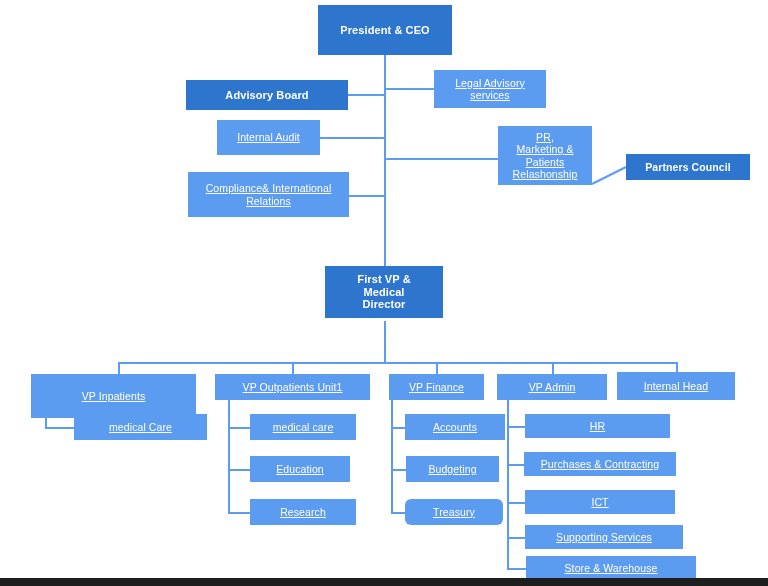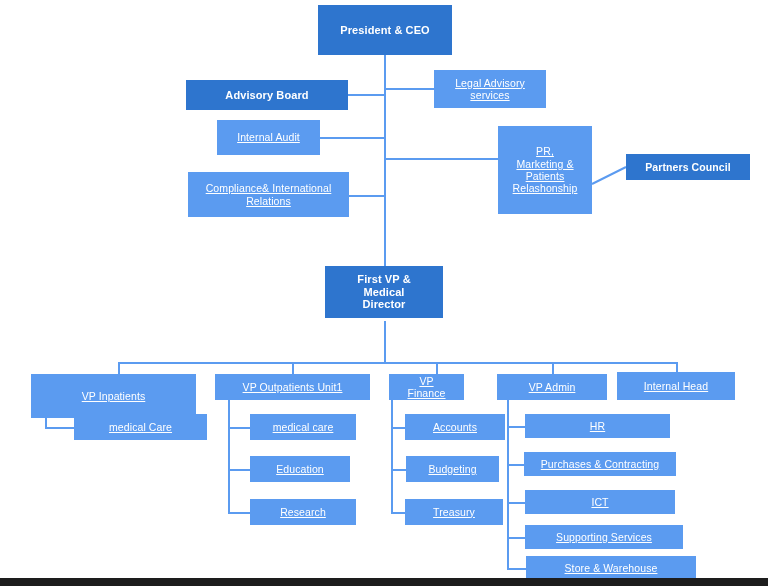--- a/index.html
+++ b/index.html
@@ -103,39 +103,39 @@
   </div>
   <div class="node primary" style="left: 186px; top: 80px; width: 162px; height: 30px; font-size: 11px;">
     <span>Advisory Board</span>
   </div>
   <div class="node secondary" style="left: 434px; top: 70px; width: 112px; height: 38px; font-size: 10.5px;">
     <span>Legal Advisory services</span>
   </div>
   <div class="node secondary" style="left: 217px; top: 120px; width: 103px; height: 35px; font-size: 10.5px;">
     <span>Internal Audit</span>
   </div>
-  <div class="node secondary" style="left: 498px; top: 126px; width: 94px; height: 88px; font-size: 10.5px;">
+  <div class="node secondary" style="left: 498px; top: 126px; width: 94px; height: 59px; font-size: 10.5px;">
     <span>PR, Marketing &amp; Patients Relashonship</span>
   </div>
   <div class="node primary" style="left: 626px; top: 154px; width: 124px; height: 26px; font-size: 10.5px;">
     <span>Partners Council</span>
   </div>
   <div class="node secondary" style="left: 188px; top: 172px; width: 161px; height: 45px; font-size: 10.5px;">
     <span>Compliance&amp; International Relations</span>
   </div>
   <div class="node primary" style="left: 325px; top: 266px; width: 118px; height: 52px; font-size: 11px;">
     <span>First VP &amp; Medical Director</span>
   </div>
   <div class="node secondary" style="left: 31px; top: 374px; width: 165px; height: 44px; font-size: 10.5px;">
     <span>VP Inpatients</span>
   </div>
   <div class="node secondary" style="left: 215px; top: 374px; width: 155px; height: 26px; font-size: 10.5px;">
     <span>VP Outpatients Unit1</span>
   </div>
-  <div class="node secondary" style="left: 389px; top: 374px; width: 75px; height: 26px; font-size: 10.5px; justify-content: flex-end;">
+  <div class="node secondary" style="left: 389px; top: 374px; width: 95px; height: 26px; font-size: 10.5px;">
     <span>VP Finance</span>
   </div>
   <div class="node secondary" style="left: 497px; top: 374px; width: 110px; height: 26px; font-size: 10.5px;">
     <span>VP Admin</span>
   </div>
   <div class="node secondary" style="left: 617px; top: 372px; width: 118px; height: 28px; font-size: 10.5px;">
     <span>Internal Head</span>
   </div>
   <div class="node secondary" style="left: 74px; top: 414px; width: 133px; height: 26px; font-size: 10.5px;">
     <span>medical Care</span>
@@ -148,21 +148,21 @@
   </div>
   <div class="node secondary" style="left: 250px; top: 499px; width: 106px; height: 26px; font-size: 10.5px;">
     <span>Research</span>
   </div>
   <div class="node secondary" style="left: 405px; top: 414px; width: 100px; height: 26px; font-size: 10.5px;">
     <span>Accounts</span>
   </div>
   <div class="node secondary" style="left: 406px; top: 456px; width: 93px; height: 26px; font-size: 10.5px;">
     <span>Budgeting</span>
   </div>
-  <div class="node secondary" style="left: 405px; top: 499px; width: 98px; height: 26px; font-size: 10.5px;">
+  <div class="node secondary" style="left: 405px; top: 499px; width: 98px; height: 26px; font-size: 10.5px; border-radius: 6px;">
     <span>Treasury</span>
   </div>
   <div class="node secondary" style="left: 525px; top: 414px; width: 145px; height: 24px; font-size: 10.5px;">
     <span>HR</span>
   </div>
   <div class="node secondary" style="left: 524px; top: 452px; width: 152px; height: 24px; font-size: 10.5px;">
     <span>Purchases &amp; Contracting</span>
   </div>
   <div class="node secondary" style="left: 525px; top: 490px; width: 150px; height: 24px; font-size: 10.5px;">
     <span>ICT</span>

